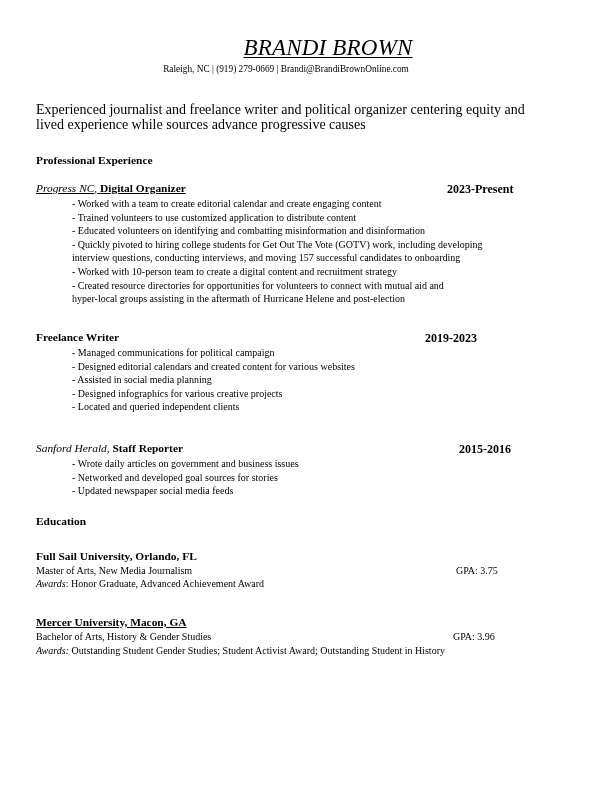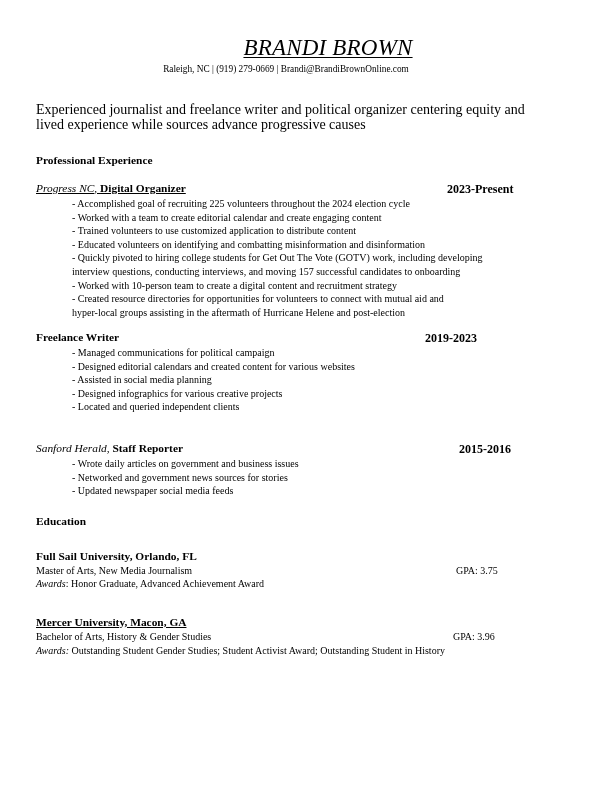--- a/index.html
+++ b/index.html
@@ -38,21 +38,20 @@
 <div class="abs summary">
   <div>Experienced journalist and freelance writer and political organizer centering equity and</div>
   <div>lived experience while sources advance progressive causes</div>
 </div>
 
 <div class="abs section-h" style="top:154px;">Professional Experience</div>
 
 <div class="abs job-title" style="top:182px;text-decoration:underline;"><span class="org">Progress NC</span><span>, </span><span class="role">Digital Organizer</span></div>
 <div class="abs job-dates" style="top:182px; left:447px;">2023-Present</div>
 <div class="abs bullets" style="top:197px;">
-  <div>- Accomplished goal of recruiting 225 volunteers throughout the 2024 election cycle</div>
   <div>- Worked with a team to create editorial calendar and create engaging content</div>
   <div>- Trained volunteers to use customized application to distribute content</div>
   <div>- Educated volunteers on identifying and combatting misinformation and disinformation</div>
   <div>- Quickly pivoted to hiring college students for Get Out The Vote (GOTV) work, including developing</div>
   <div>interview questions, conducting interviews, and moving 157 successful candidates to onboarding</div>
   <div>- Worked with 10-person team to create a digital content and recruitment strategy</div>
   <div>- Created resource directories for opportunities for volunteers to connect with mutual aid and</div>
   <div>hyper-local groups assisting in the aftermath of Hurricane Helene and post-election</div>
 </div>
 
@@ -63,21 +62,21 @@
   <div>- Designed editorial calendars and created content for various websites</div>
   <div>- Assisted in social media planning</div>
   <div>- Designed infographics for various creative projects</div>
   <div>- Located and queried independent clients</div>
 </div>
 
 <div class="abs job-title" style="top:442px;"><span class="org">Sanford Herald</span><span>, </span><span class="role">Staff Reporter</span></div>
 <div class="abs job-dates" style="top:442px; left:459px;">2015-2016</div>
 <div class="abs bullets" style="top:457px;">
   <div>- Wrote daily articles on government and business issues</div>
-  <div>- Networked and government news sources for stories</div>
+  <div>- Networked and developed goal sources for stories</div>
   <div>- Updated newspaper social media feeds</div>
 </div>
 
 <div class="abs section-h" style="top:515px;text-align:right;">Education</div>
 
 <div class="abs edu-school" style="top:550px;">Full Sail University, Orlando, FL</div>
 <div class="abs edu-line" style="top:565px;">Master of Arts, New Media Journalism</div>
 <div class="abs edu-gpa" style="top:565px; left:456px;">GPA: 3.75</div>
 <div class="abs edu-line" style="top:578px;"><span class="awards-label">Awards</span><span>: Honor Graduate, Advanced Achievement Award</span></div>
 

